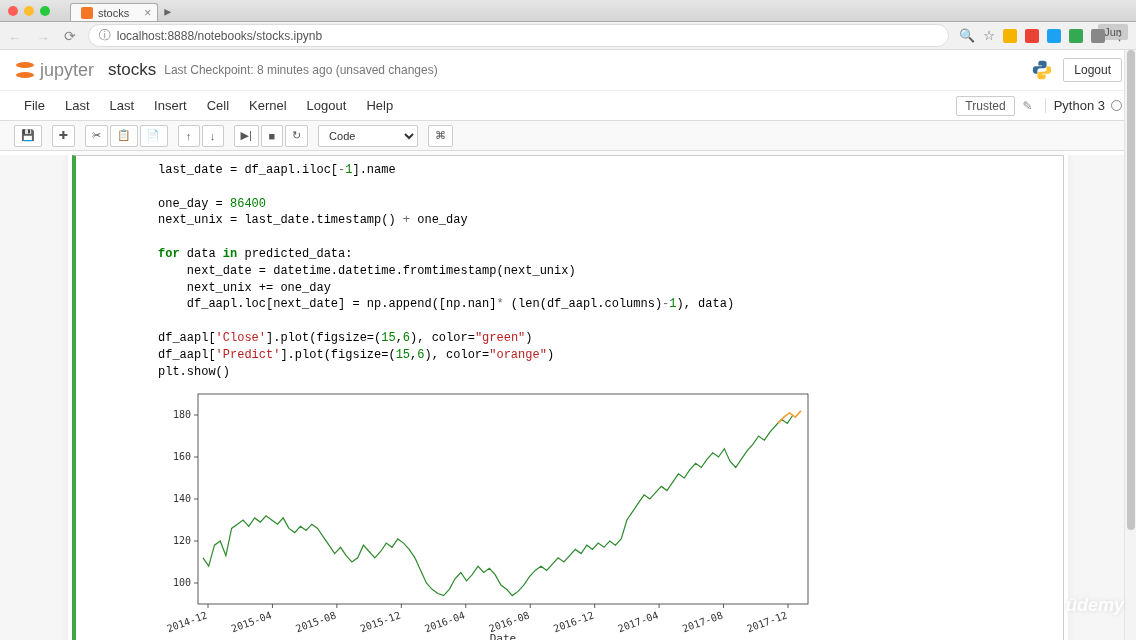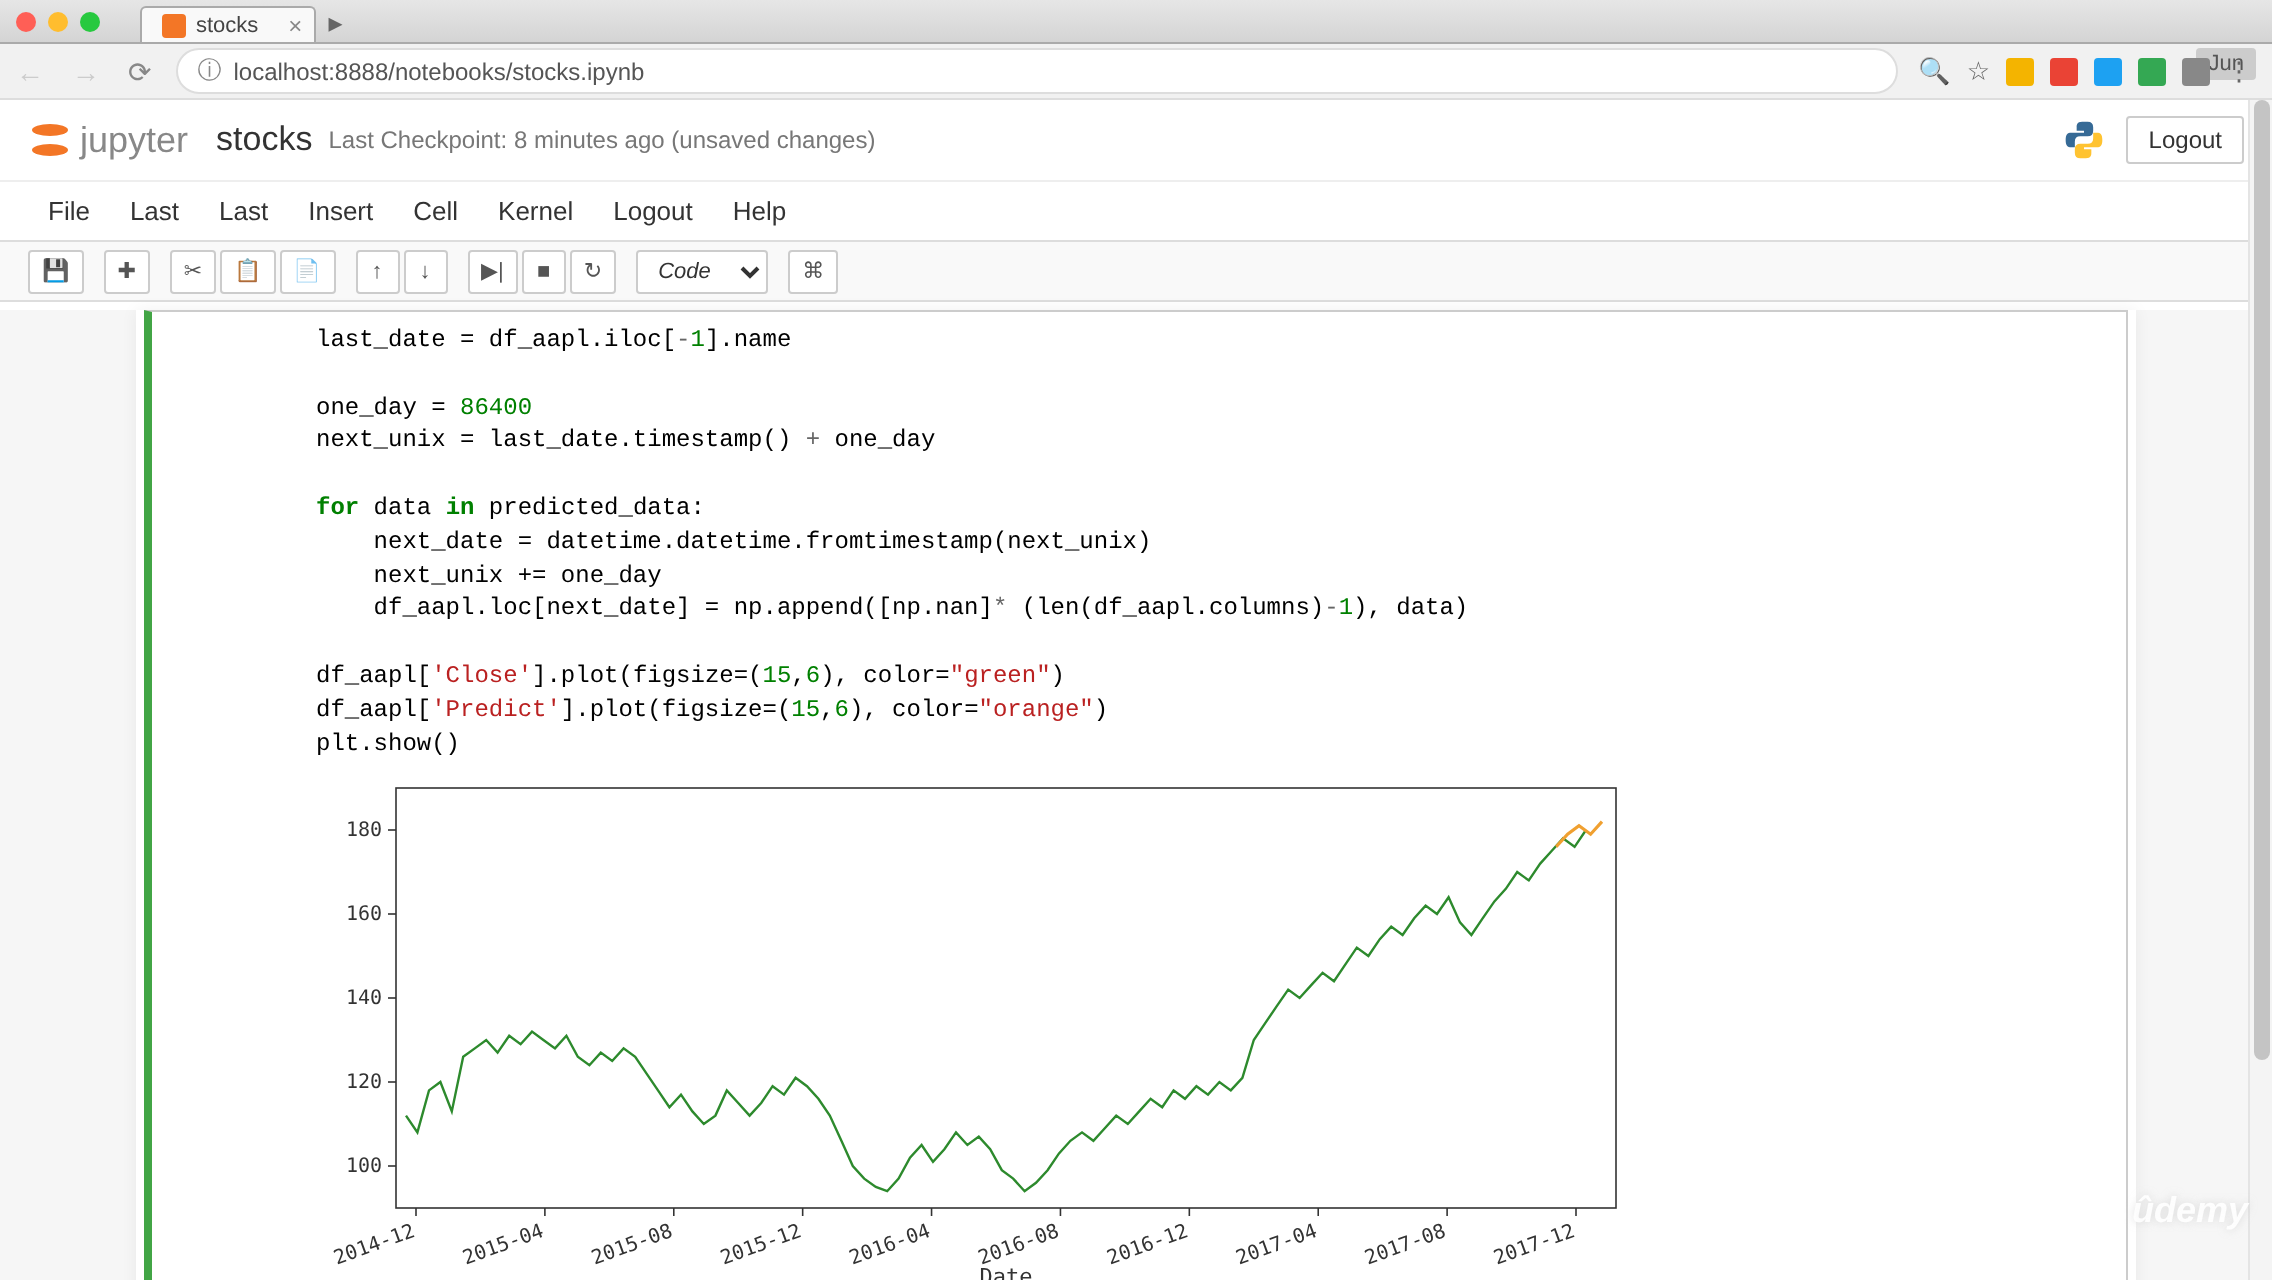--- a/index.html
+++ b/index.html
@@ -43,21 +43,21 @@
 .menubar .menu-item { padding: 5px 10px; color: #333; }
 .menubar-right { margin-left: auto; display: flex; align-items: center; gap: 4px; }
 .trusted-badge { border: 1px solid #ccc; padding: 2px 8px; font-size: 12px; color: #555; border-radius: 2px; }
 .pencil-icon { color: #888; font-size: 12px; padding: 0 4px; }
 .kernel-name { font-size: 13px; color: #333; padding-left: 8px; border-left: 1px solid #ddd; margin-left: 4px; display: flex; align-items: center; gap: 6px; }
 .kernel-circle { width: 11px; height: 11px; border: 1px solid #888; border-radius: 50%; display: inline-block; }
 
 .toolbar { display: flex; align-items: center; border-bottom: 1px solid #ddd; padding: 4px 14px; gap: 2px; height: 30px; background: #f9f9f9; }
 .tb-btn { border: 1px solid #ccc; background: #fff; padding: 3px 6px; font-size: 11px; color: #555; border-radius: 2px; min-width: 22px; height: 22px; display: flex; align-items: center; justify-content: center; }
 .tb-sep { width: 6px; }
-.tb-select { border: 1px solid #ccc; background: #fff; padding: 2px 6px; font-size: 11px; color: #333; border-radius: 2px; height: 22px; width: 66px; font-style: italic; }
+.tb-select { border: 1px solid #ccc; background: #fff; padding: 2px 6px; font-size: 11px; color: #333; border-radius: 2px; height: 22px; width: 100px; }
 
 .notebook-container { max-width: 1136px; margin: 0 auto; background: #f6f6f6; padding: 0 0 40px 0; min-height: 600px; }
 .notebook-inner { background: #fff; margin: 0 auto; max-width: 1000px; box-shadow: 0 0 8px rgba(0,0,0,0.06); position: relative; }
 
 .cell { display: flex; padding: 2px 6px; }
 .cell.running { border-left: 4px solid #42a545; border-top: 1px solid #ccc; border-right: 1px solid #ccc; border-bottom: 1px solid #ccc; margin: 4px; }
 .prompt { width: 72px; text-align: right; font-family: monospace; font-size: 12px; padding: 4px 8px 0 0; flex-shrink: 0; }
 .cell-body { flex: 1; padding: 4px; font-family: monospace; font-size: 12px; line-height: 1.4; }
 
 .code pre { white-space: pre; font-family: Liberation Mono, monospace; }
@@ -135,20 +135,28 @@
 
 <div class="menubar">
   <span class="menu-item">File</span>
   <span class="menu-item">Last</span>
   <span class="menu-item">Last</span>
   <span class="menu-item">Insert</span>
   <span class="menu-item">Cell</span>
   <span class="menu-item">Kernel</span>
   <span class="menu-item">Logout</span>
   <span class="menu-item">Help</span>
+  <div class="menubar-right">
+    <span class="trusted-badge">Trusted</span>
+    <span class="pencil-icon">✎</span>
+    <span class="kernel-name">
+      <span>Python 3</span>
+      <span class="kernel-circle"></span>
+    </span>
+  </div>
 </div>
 
 <div class="toolbar">
   <button class="tb-btn">💾</button>
   <span class="tb-sep"></span>
   <button class="tb-btn">✚</button>
   <span class="tb-sep"></span>
   <button class="tb-btn">✂</button>
   <button class="tb-btn">📋</button>
   <button class="tb-btn">📄</button>

